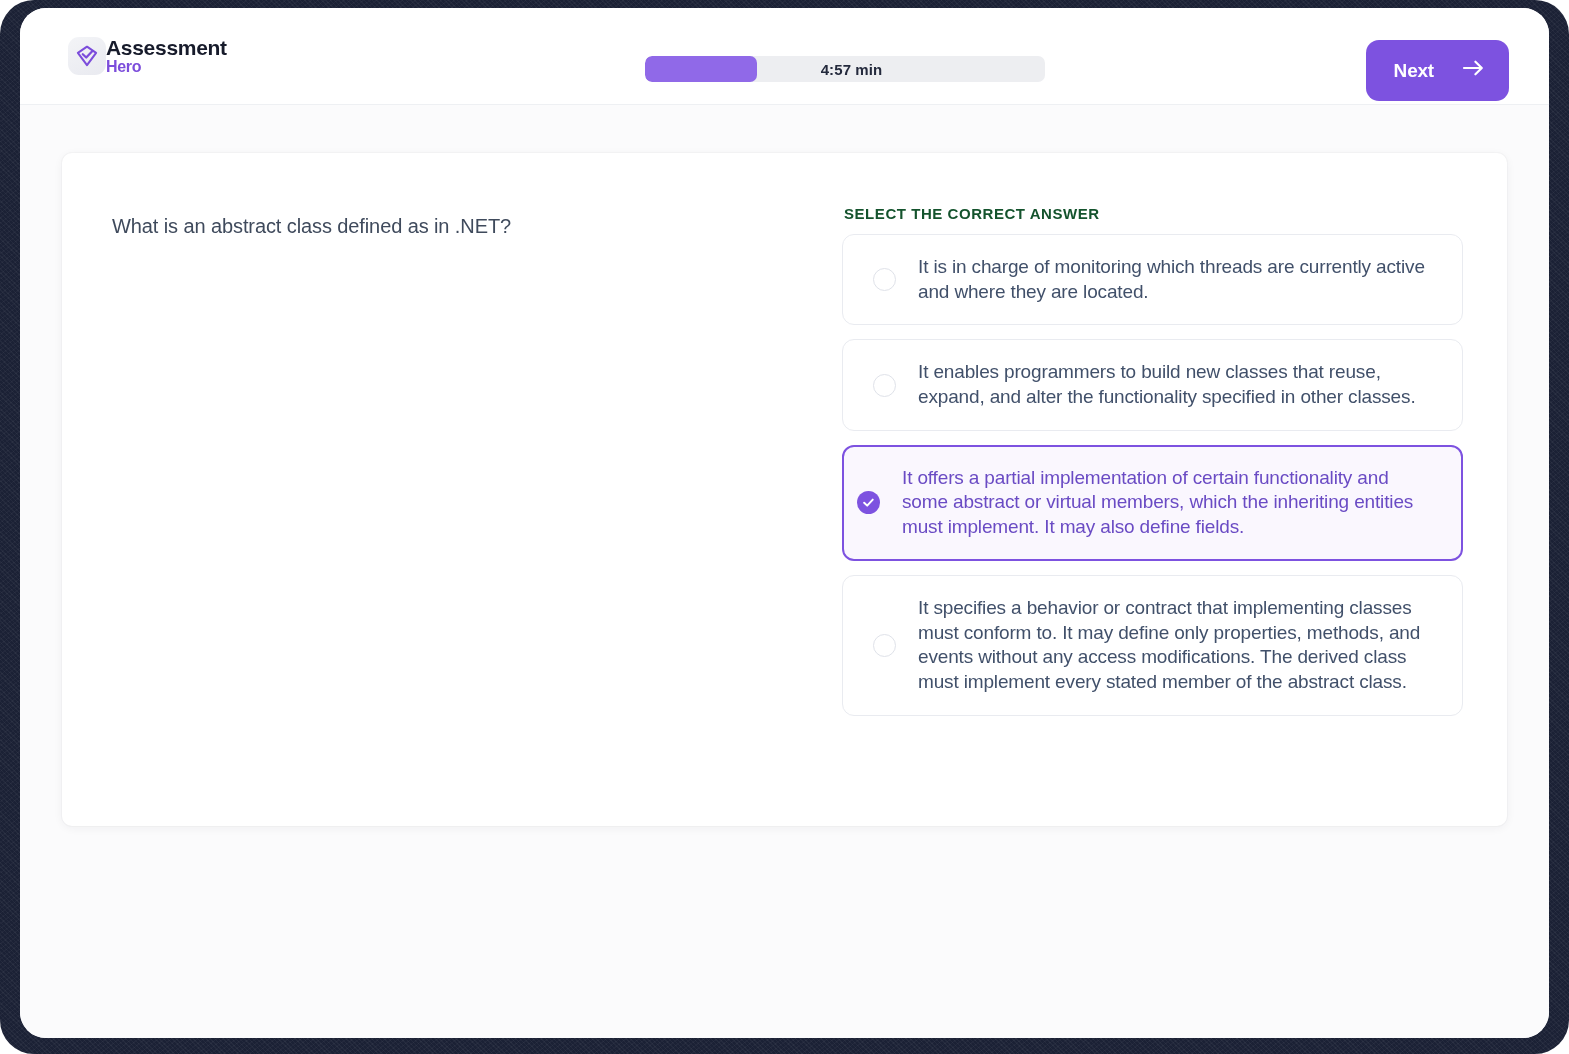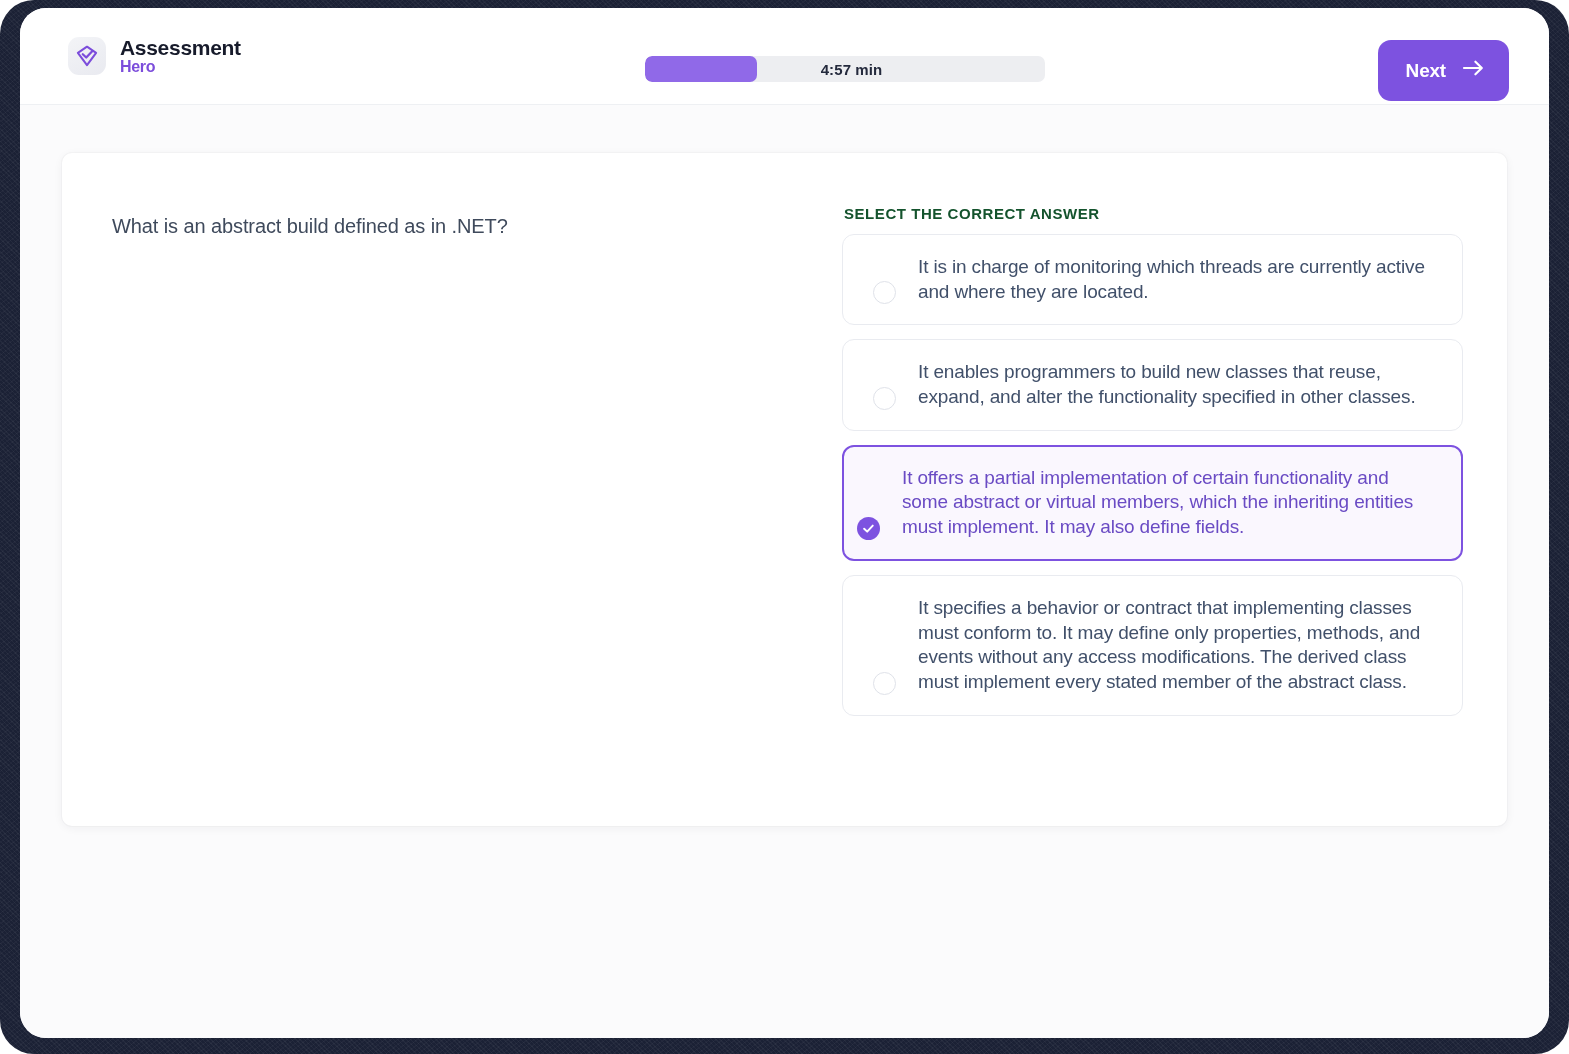--- a/index.html
+++ b/index.html
@@ -54,21 +54,20 @@
     background: #ffffff;
     border-bottom: 1px solid #eef0f3;
     display: flex;
     align-items: center;
   }
 
   
   #brand {
     display: flex;
     align-items: center;
-    gap: 14px;
     margin-left: 48px;
   }
   #brand-mark {
     width: 38px; height: 38px;
     border-radius: 11px;
     background: linear-gradient(150deg, #f3f4f7 0%, #e9eaf0 100%);
     display: flex;
     align-items: center;
     justify-content: center;
     flex: none;
@@ -134,21 +133,21 @@
     padding: 0 24px 0 28px;
     background: #7d52e0;
     border: none;
     border-radius: 13px;
     color: #ffffff;
     font-family: "Liberation Sans", sans-serif;
     font-size: 19px;
     font-weight: bold;
     display: flex;
     align-items: center;
-    gap: 16px;
+    gap: 28px;
     cursor: pointer;
     letter-spacing: -0.2px;
   }
 
   
   #page-body {
     height: 933px;
     background: #fbfbfc;
     padding: 48px 42px 0 42px;
   }
@@ -185,21 +184,21 @@
     color: #14532d;
     letter-spacing: 0.55px;
     margin-bottom: 12px;
     margin-left: 2px;
     font-weight: bold;
   }
 
   .option {
     position: relative;
     display: flex;
-    align-items: flex-end;
+    align-items: center;
     gap: 22px;
     border: 1px solid #e9ebf0;
     border-radius: 12px;
     background: #ffffff;
     padding: 20px 26px 20px 30px;
     margin-bottom: 14px;
     cursor: pointer;
   }
   .option:last-child { margin-bottom: 16px; }
 
@@ -273,21 +272,21 @@
             <path d="M2 9 H19.5 M13.4 2.7 L19.8 9 L13.4 15.3" fill="none" stroke="#ffffff" stroke-width="2.2" stroke-linecap="round" stroke-linejoin="round"></path>
           </svg>
         </span>
       </button>
     </div>
 
     <div id="page-body">
       <div id="question-card">
 
         <div id="question-pane">
-          <div id="question-text">What is an abstract build defined as in .NET?</div>
+          <div id="question-text">What is an abstract class defined as in .NET?</div>
         </div>
 
         <div id="answers-pane">
           <div id="answers-heading">SELECT THE CORRECT ANSWER</div>
 
           <div class="option">
             <span class="option-radio">
               
             </span>
             <span class="option-label">It is in charge of monitoring which threads are currently active and where they are located.</span>

